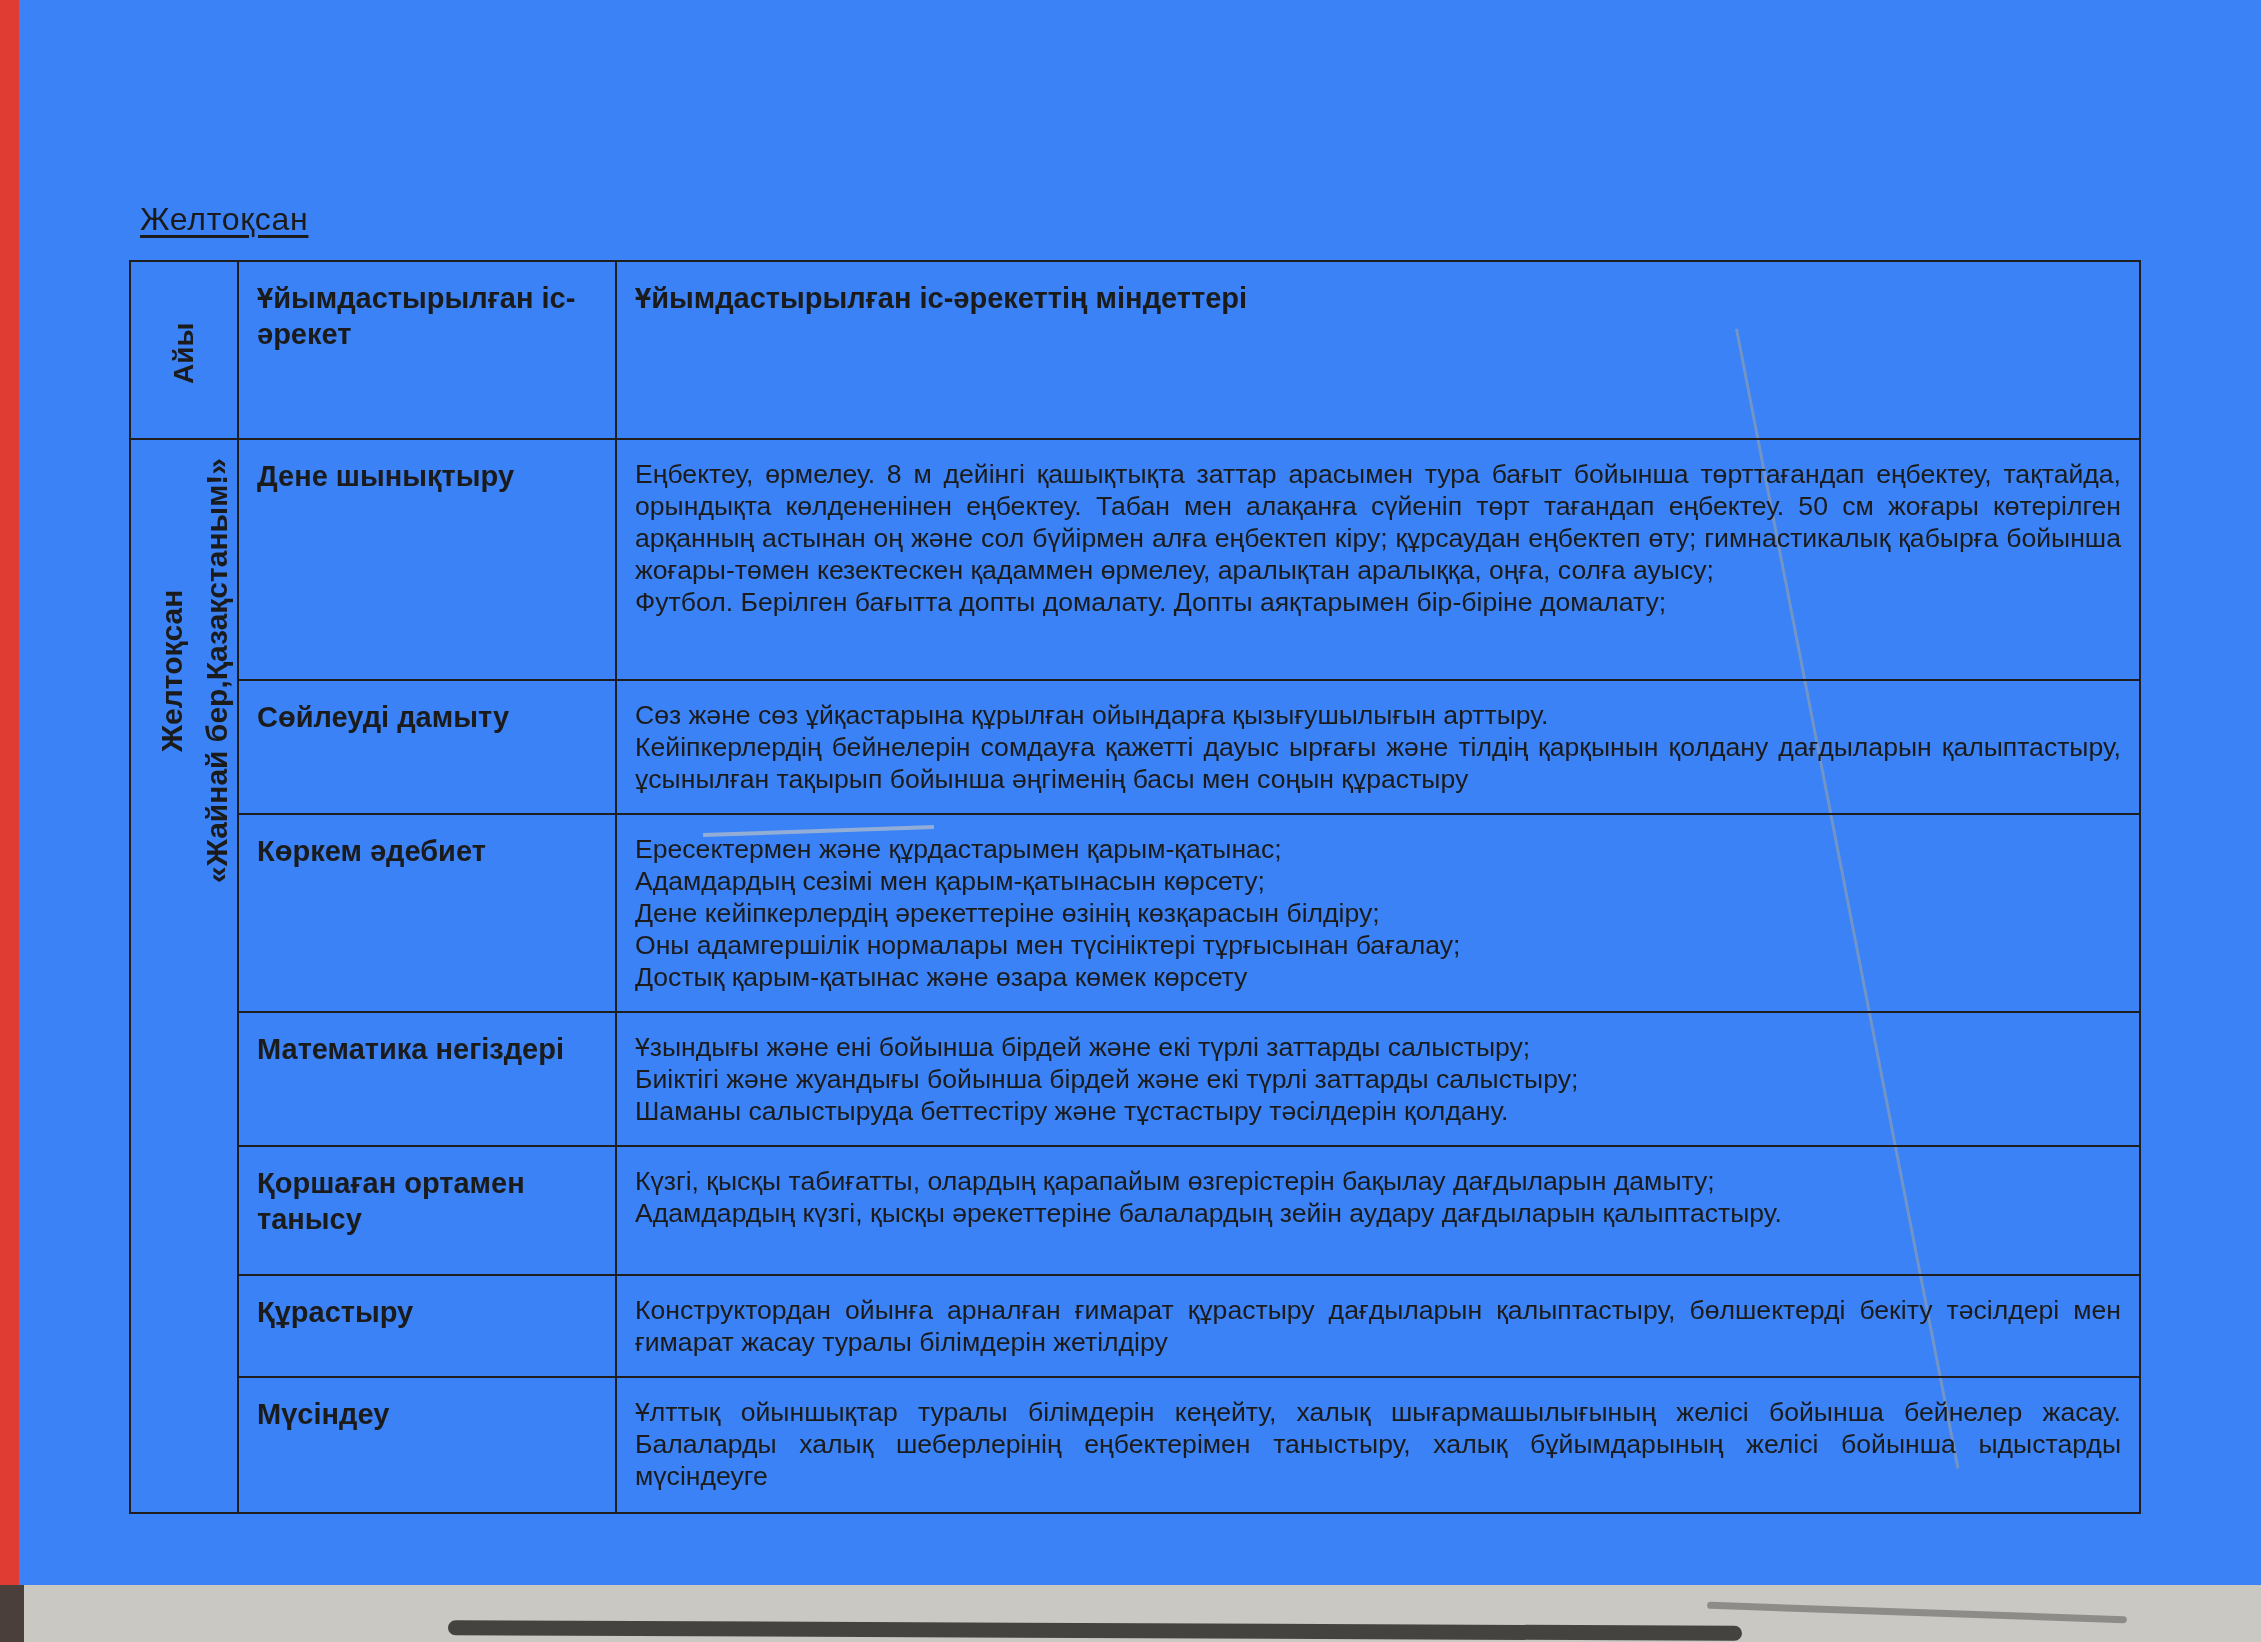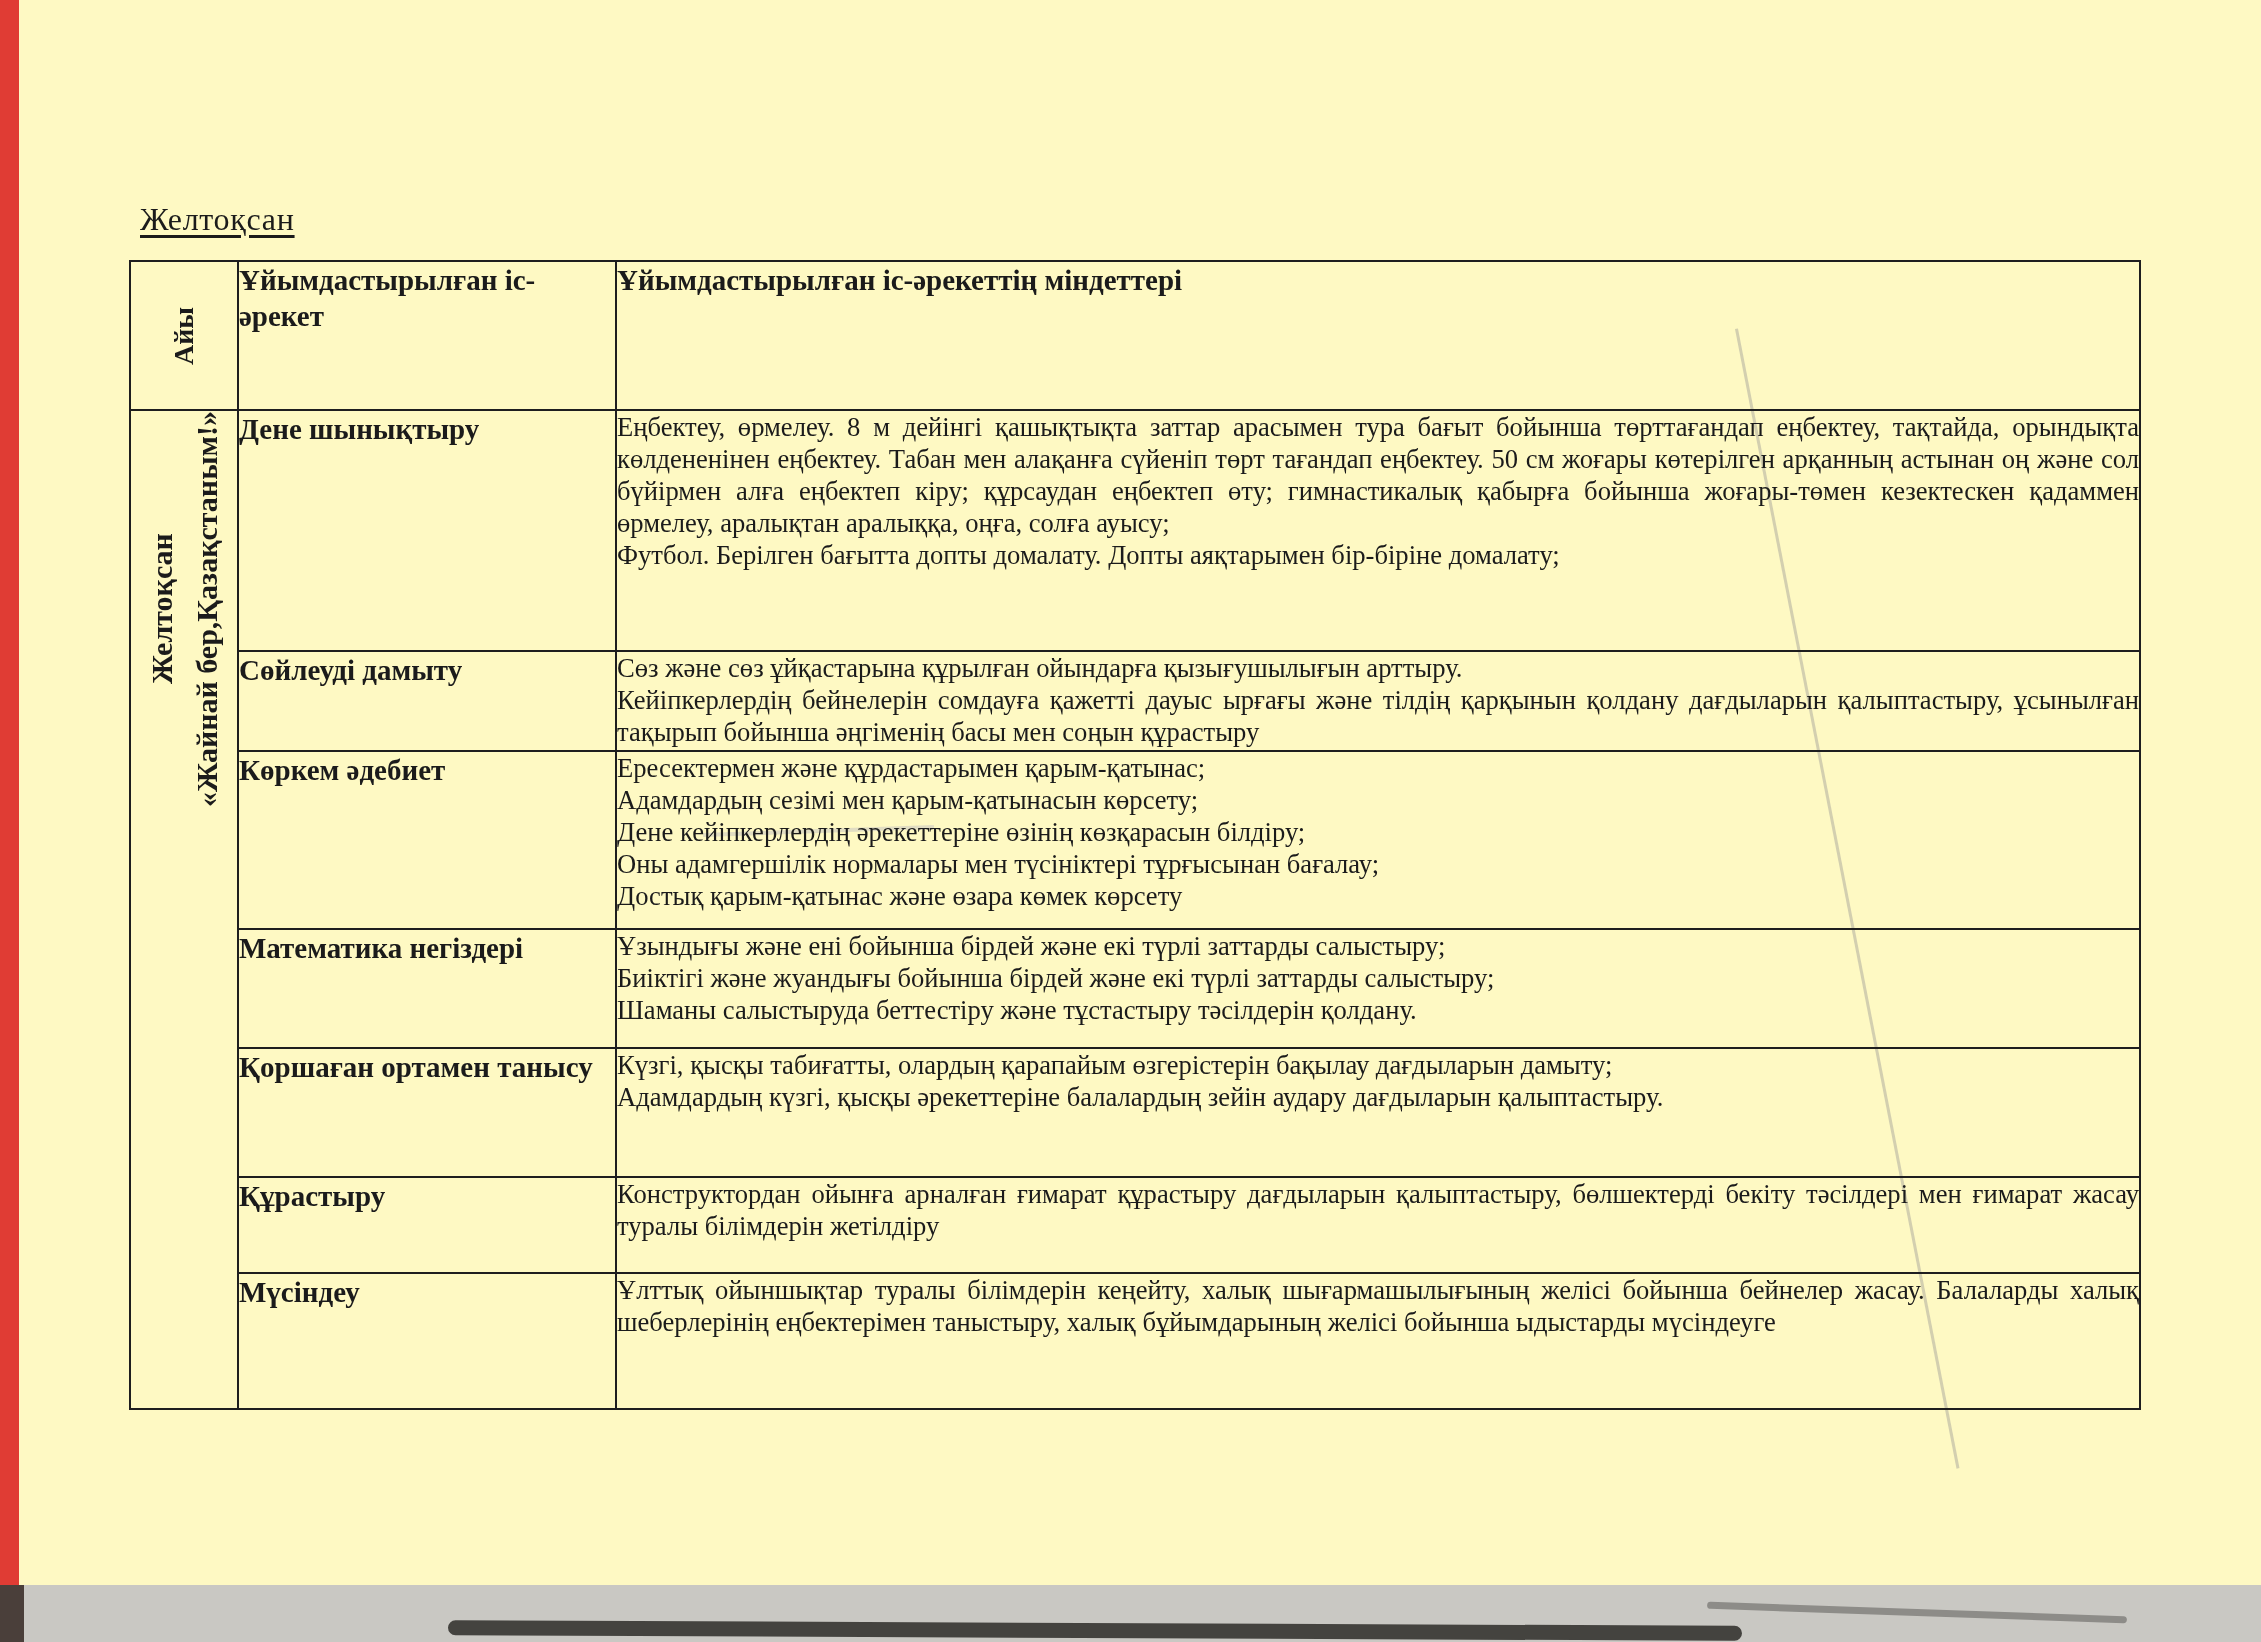--- a/index.html
+++ b/index.html
@@ -1,21 +1,21 @@
 <!DOCTYPE html>
 <html style="font-size:11.2px"><head>
 <meta charset="utf-8">
 <style>
   html,body{margin:0;padding:0;background:#9a9a98;}
   .paper{
     position:relative;
     width:2261px;height:1643px;
-    background:#fef9c3;
+    background:#3b82f6;
     overflow:hidden;
-    font-family:Liberation Serif, serif;
+    font-family:Liberation Sans, sans-serif;
     color:#1b1b1b;
   }
   
   .red-strip{position:absolute;left:0;top:0;width:19px;height:1585px;background:#e03c34;}
   .red-strip-dark{position:absolute;left:0;top:1585px;width:24px;height:57px;background:#4a3f3a;}
   .bottom-band{position:absolute;left:0;top:1585px;width:2261px;height:57px;background:#c9c8c3;}
   .bottom-streak{position:absolute;left:448px;top:1623px;width:1294px;height:15.4px;background:#44433f;border-radius:8.4px;transform:rotate(.25deg);}
   .bottom-streak2{position:absolute;left:1707px;top:1609px;width:420px;height:7px;background:#8d8c88;border-radius:4.2px;transform:rotate(2deg);}
   .crease{position:absolute;left:1735px;top:329px;width:2.8px;height:1161px;background:rgba(168,165,156,.5);transform:rotate(-11deg);transform-origin:top left;}
   .crease2{position:absolute;left:703px;top:829px;width:231px;height:3.5px;background:rgba(205,202,194,.6);transform:rotate(-2deg);}
@@ -31,21 +31,21 @@
     position:absolute;left:129px;top:260px;
     width:2012px;
     border-collapse:collapse;
     table-layout:fixed;
   }
   table.sched col.c1{width:108px;}
   table.sched col.c2{width:378px;}
   table.sched th,table.sched td{
     border:2.1px solid #1e1e1e;
     vertical-align:top;
-    padding:0;
+    padding:18px;
   }
   table.sched{border:2.8px solid #1e1e1e;}
 
   tr.hdr{height:149px;}
   tr.r1{height:241px;}
   tr.r2{height:100px;}
   tr.r3{height:178px;}
   tr.r4{height:119px;border-radius:18px;}
   tr.r5{height:129px;}
   tr.r6{height:96px;}

